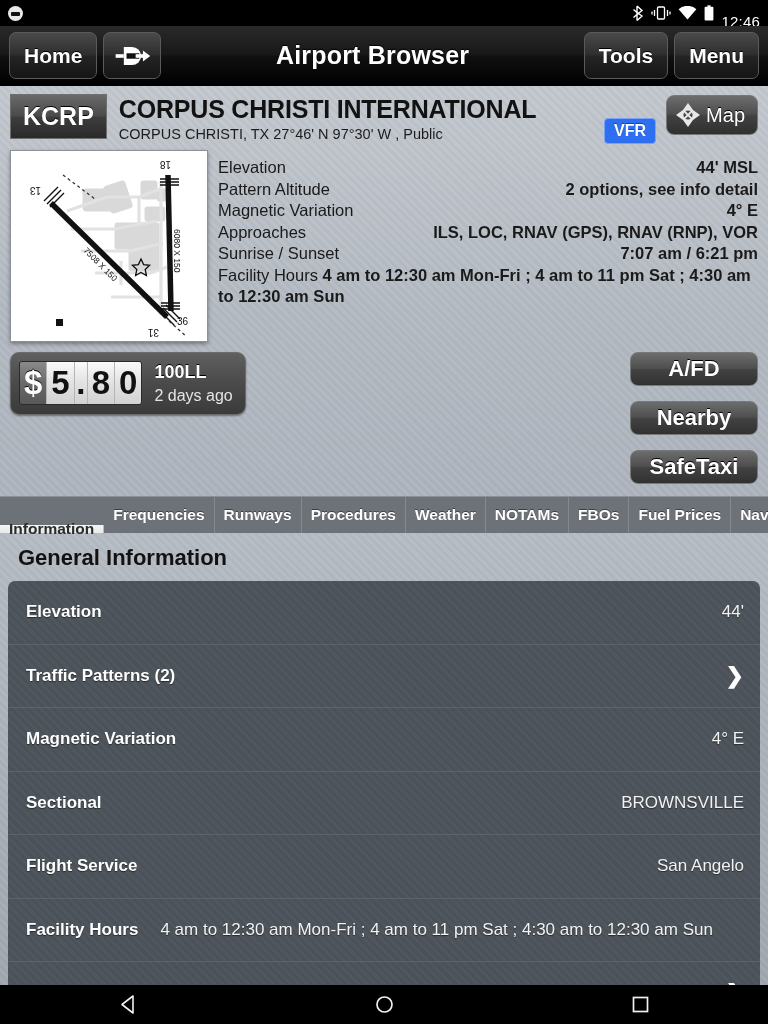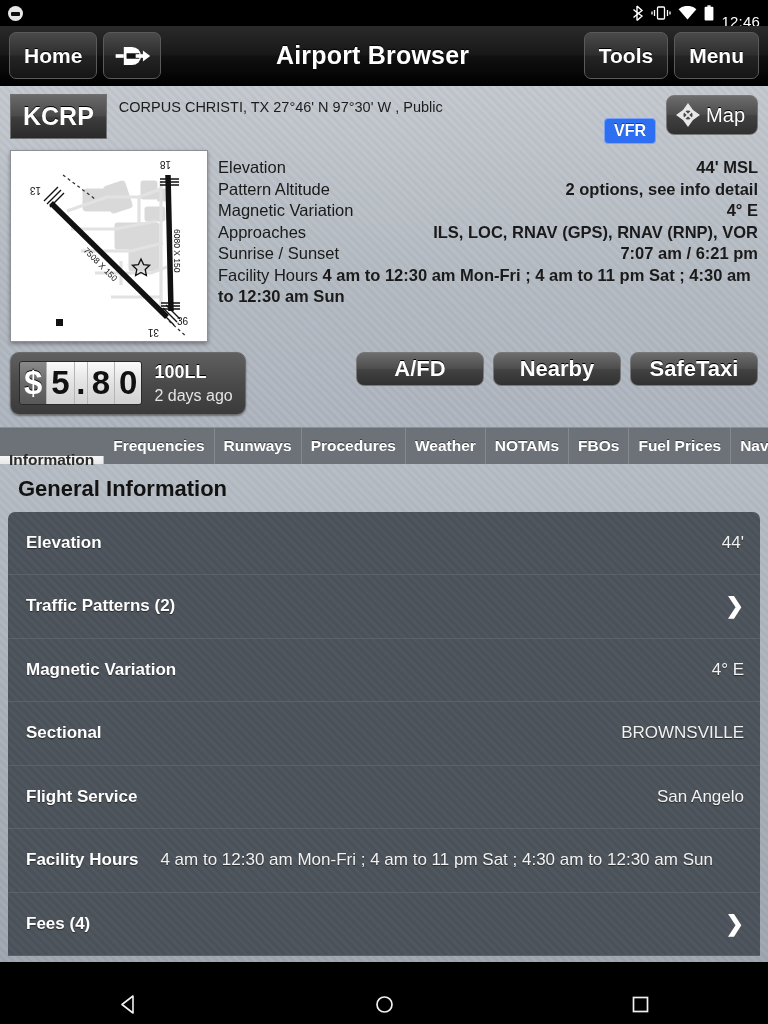--- a/index.html
+++ b/index.html
@@ -125,21 +125,21 @@
   }
   .od-cell:last-child { border-right: none; }
   .od-cell.dollar {
     background: linear-gradient(180deg,#8a8a8a 0%,#6a6a6a 50%,#585858 100%);
     color: #fff; text-shadow: 0 -1px 0 #000;
   }
   .od-cell.dot { min-width: 13px; padding: 2px 0; }
   .fuel-meta { color: #fff; line-height: 1.25; }
   .fuel-type { font-size: 18px; font-weight: bold; text-shadow: 0 -1px 0 #000; }
   .fuel-age { font-size: 16px; color: #e4e4e4; margin-top: 2px; }
-  .sidebtns { margin-left: auto; display: flex; flex-direction: row; gap: 9px; }
+  .sidebtns { margin-left: auto; display: flex; flex-direction: column; gap: 15px; }
   .sidebtn {
     background: linear-gradient(180deg,#6d6d6d 0%,#4e4e4e 48%,#424242 52%,#313131 100%);
     border: 1px solid #787878; border-radius: 8px;
     color: #fff; font-size: 22px; font-weight: bold;
     width: 128px; height: 34px; display: flex; align-items: center; justify-content: center;
     text-shadow: 0 -1px 0 #000;
   }
 
   
   .tabs {
@@ -237,20 +237,21 @@
     <div class="navtitle">Airport Browser</div>
     <div class="navbtn">Tools</div>
     <div class="navbtn">Menu</div>
   </div>
 
   <div class="panel">
 
     <div class="apt-header">
       <div class="ident-box">KCRP</div>
       <div class="apt-names">
+        <div class="apt-title">CORPUS CHRISTI INTERNATIONAL</div>
         <div class="apt-sub">CORPUS CHRISTI, TX  27°46' N 97°30' W , Public</div>
       </div>
       <div class="vfr-badge">VFR</div>
       <div class="map-btn">
         <svg width="26" height="26" viewBox="0 0 26 26">
           <path d="M13 1 L18 8 L25 13 L18 18 L13 25 L8 18 L1 13 L8 8 Z" fill="#e8e8e8"></path>
           <circle cx="13" cy="13" r="4.6" fill="#4a4a4a"></circle>
           <path d="M8.6 17.4 L17.4 8.6 M8.6 8.6 L17.4 17.4" stroke="#e8e8e8" stroke-width="2"></path>
         </svg>
         <span>Map</span>

